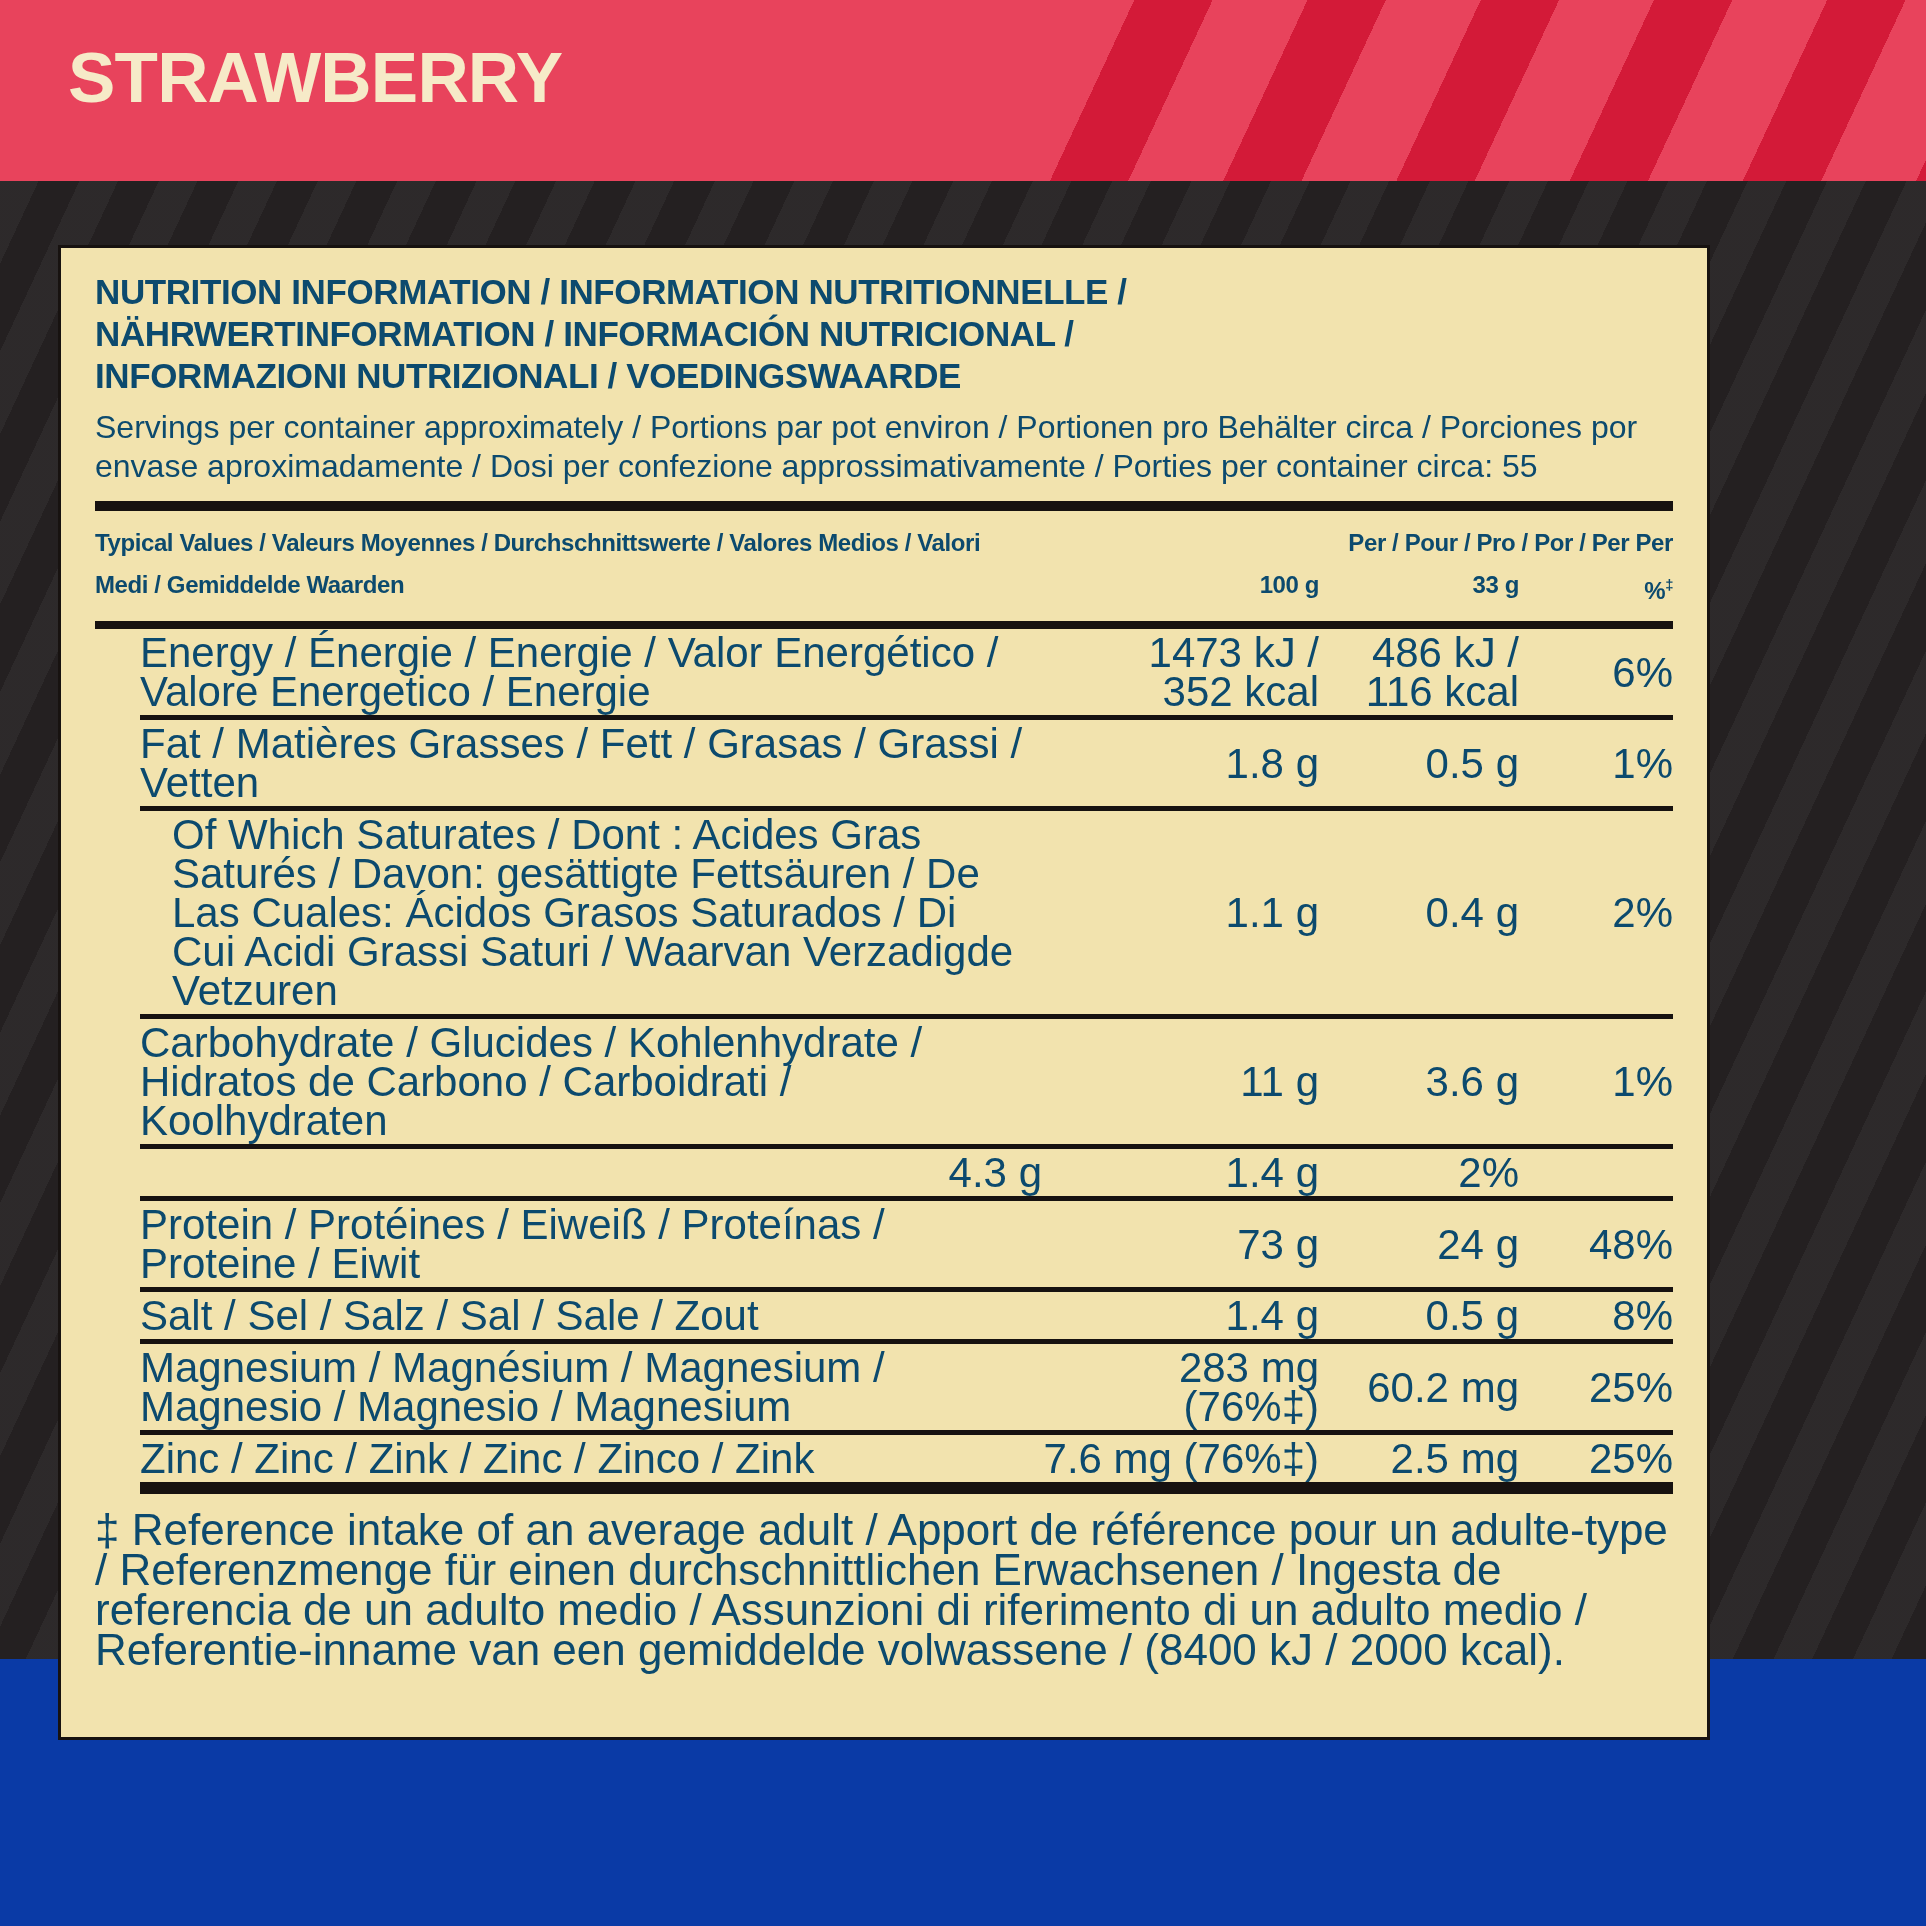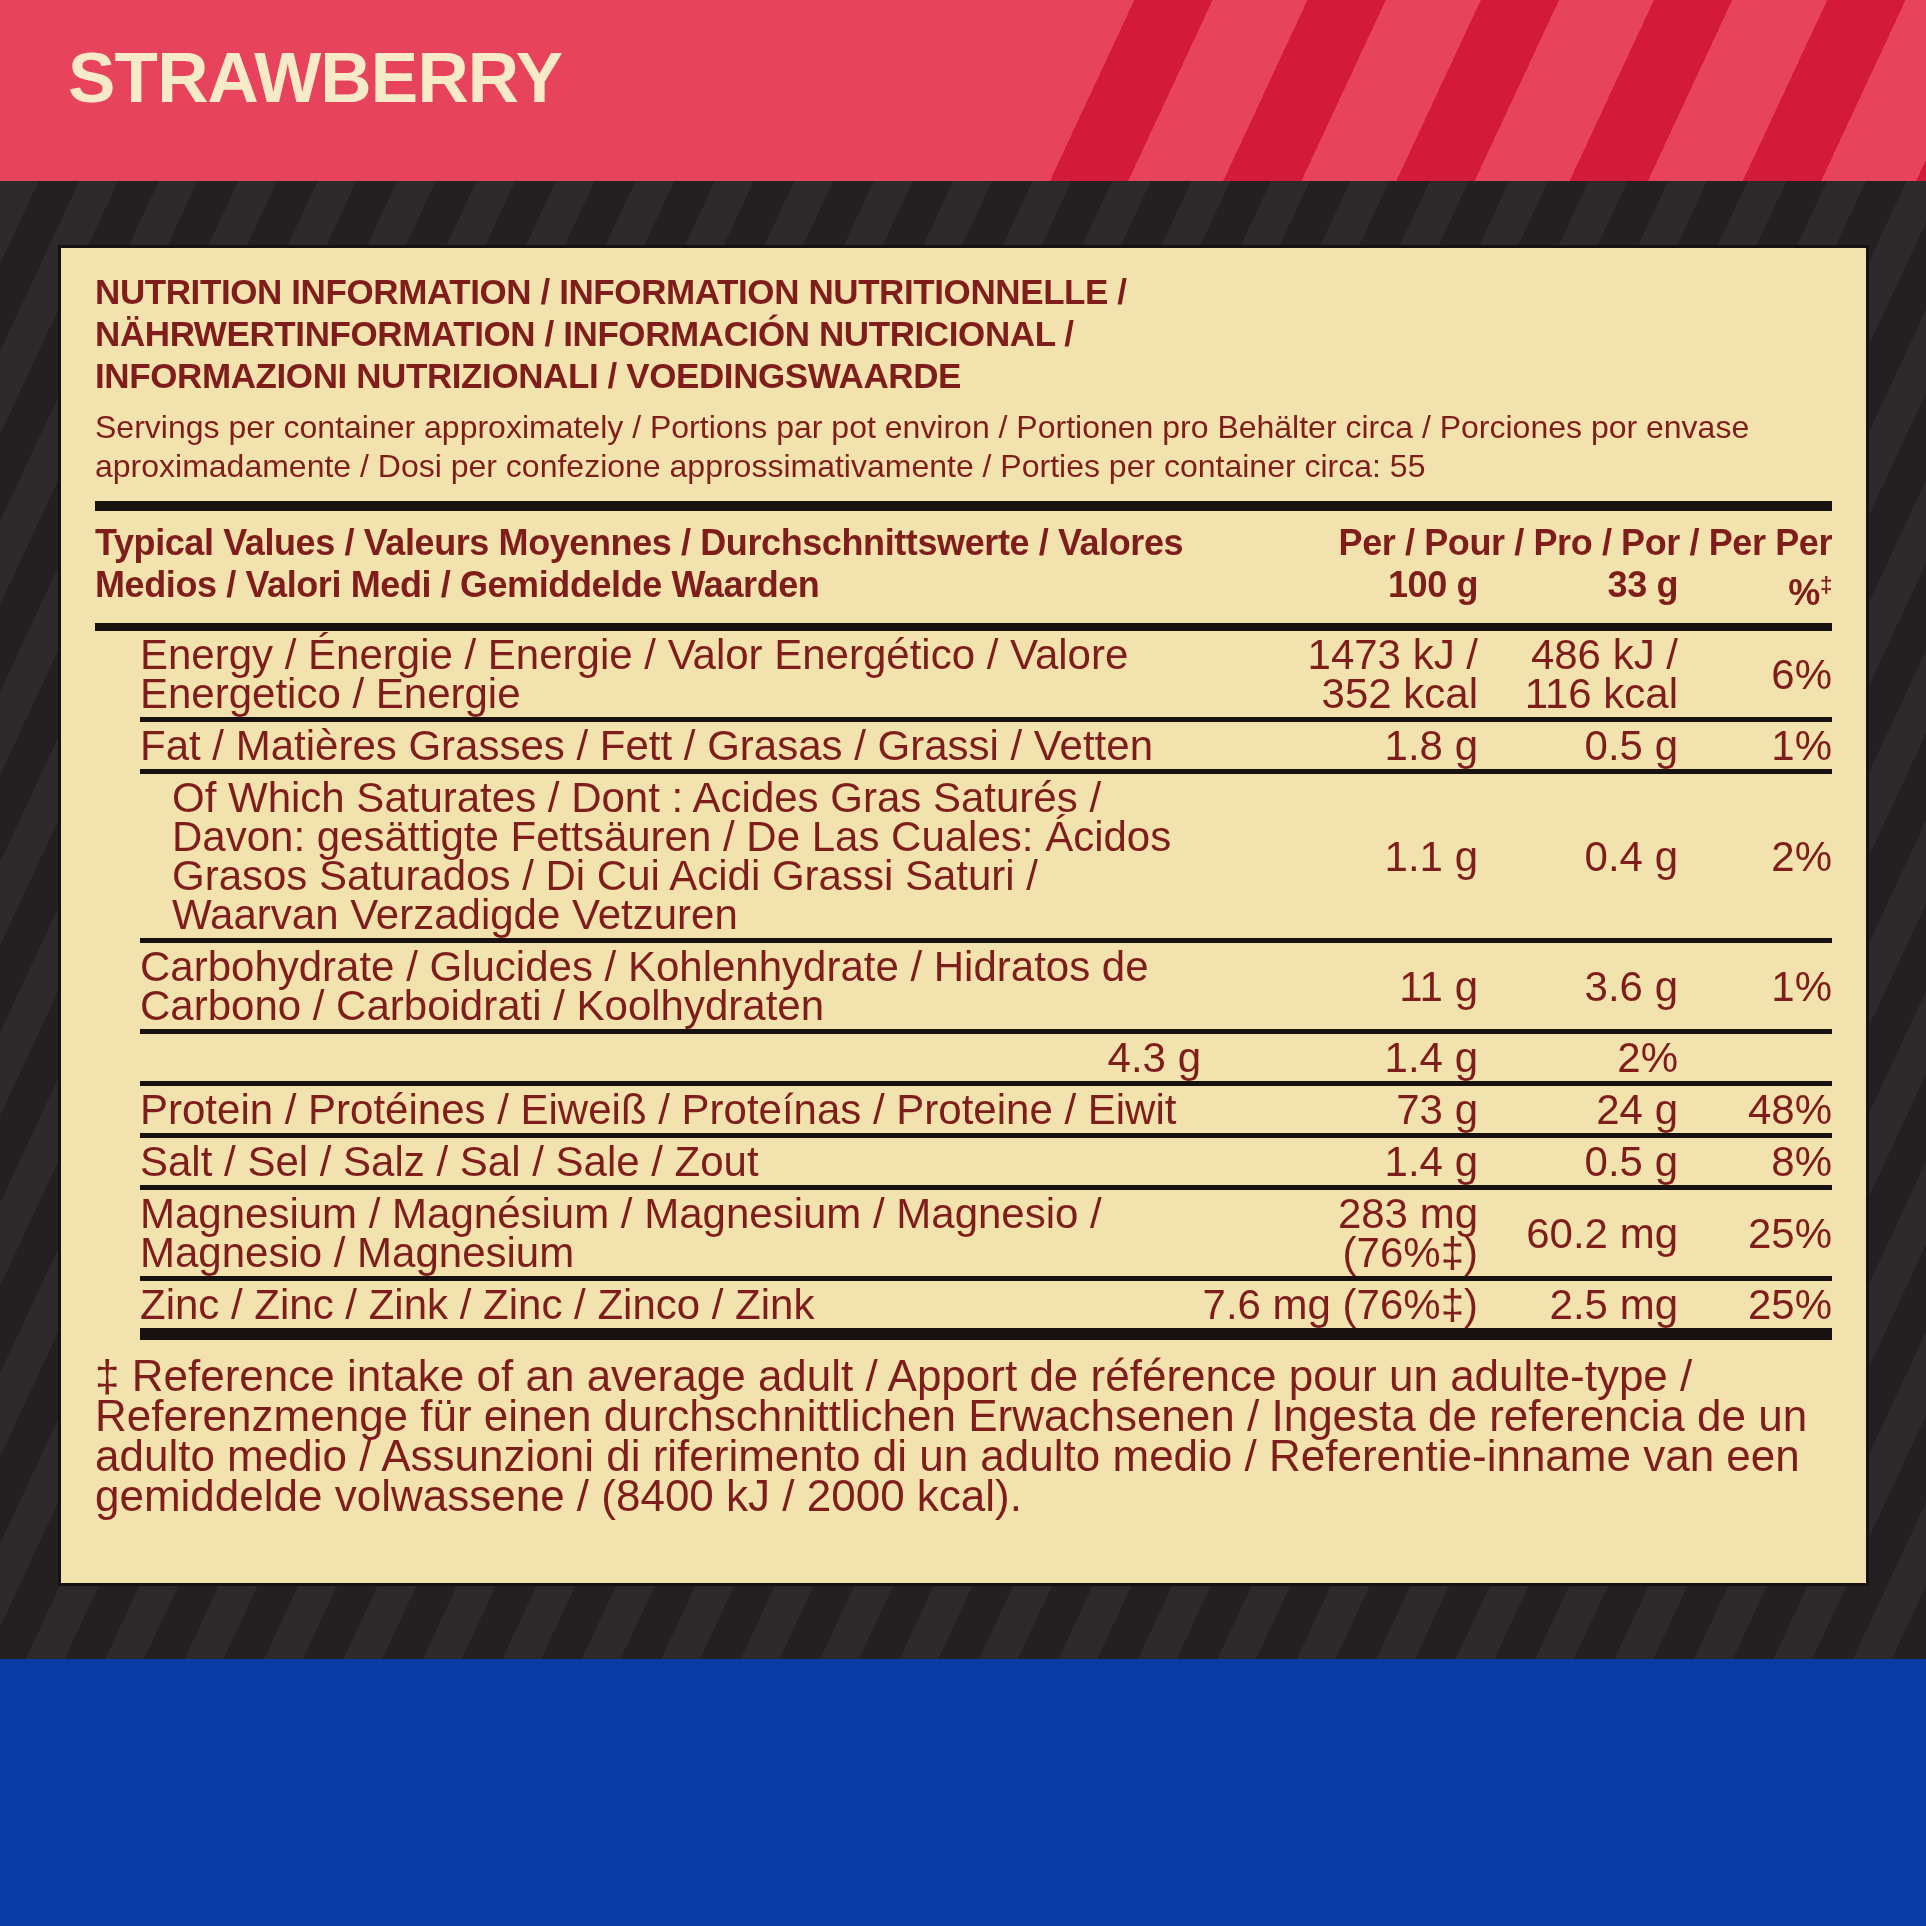--- a/index.html
+++ b/index.html
@@ -30,42 +30,42 @@
     background:
       repeating-linear-gradient(115deg, rgba(255,255,255,0.045) 0 35px, transparent 35px 72px),
       #242021;
   }
   .blue-band {
     position:absolute; left:0; top:1659px; width:1926px; height:267px;
     background:#0A3AA6;
   }
   
   .panel {
-    position:absolute; left:58px; top:245px; width:1811px;
+    position:absolute; left:58px; top:245px; width:1652px;
     box-sizing:border-box;
     background:#F2E3AE;
     border:3.1px solid #171210;
     padding:20px 34px 23px 34px;
-    color:#7f1d1d;
+    color:#0c4a6e;
   }
   .panel-title {
     font-weight:bold; font-size:35px; line-height:42px;
     letter-spacing:-0.4px; max-width:1202px; margin:3.1px 0 0 0;
   }
   .serving { margin-top:10.8px; }
   .serving p { margin:0; font-size:32px; line-height:39px; }
   
   .ntable { margin-top:15.4px; border-top:10px solid #171210; }
   .thead {
     display:grid;
     grid-template-columns:1fr 277px 200px 154px;
     grid-template-rows:auto auto;
     padding:10.8px 0 9.2px 0;
     border-bottom:8.5px solid #171210;
-    font-weight:bold; font-size:36px; line-height:42px; letter-spacing:-0.4px;
+    font-weight:bold; font-size:24px; line-height:42px; letter-spacing:-0.4px;
   }
   .thead .hlabel { grid-column:1; grid-row:1 / 3; padding-right:15.4px; }
   .thead .hper  { grid-column:2 / 5; grid-row:1; text-align:right; }
   .thead .hcell { grid-row:2; text-align:right; }
   .thead .hcell sup { font-size:62%; vertical-align:super; }
   .row {
     display:grid;
     grid-template-columns:1fr 277px 200px 154px;
     align-items:center;
     padding:4px 0;

